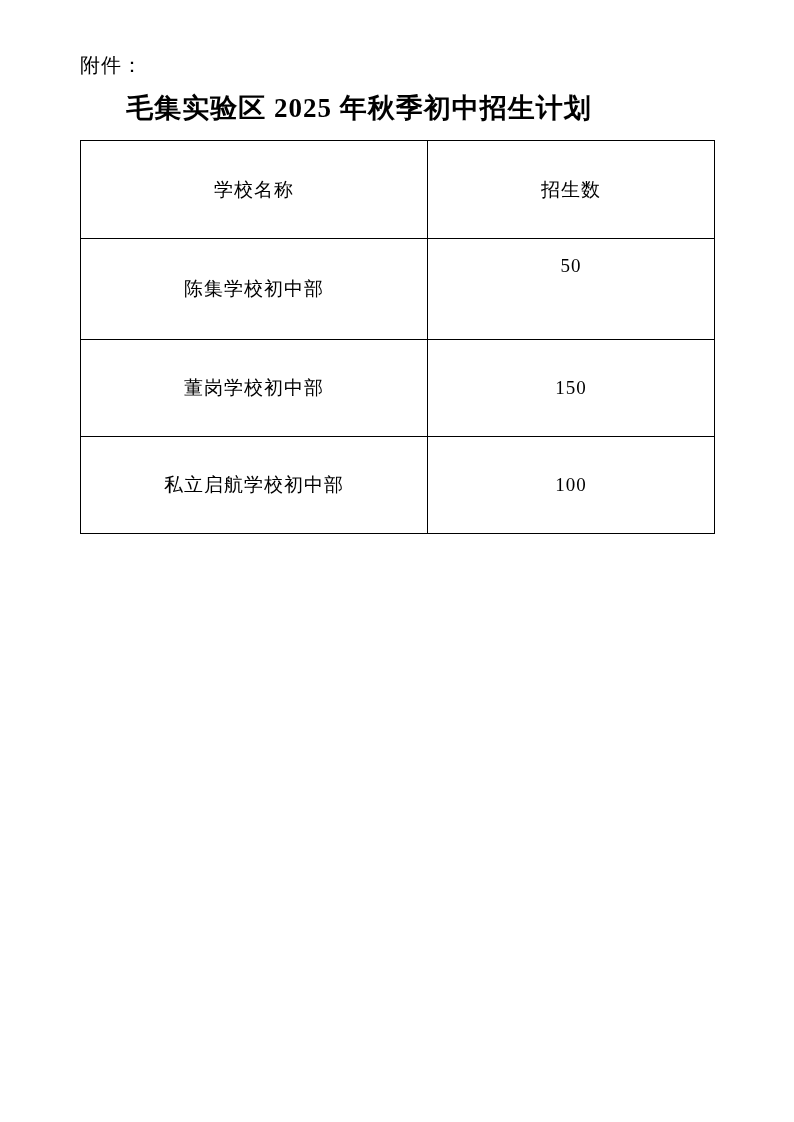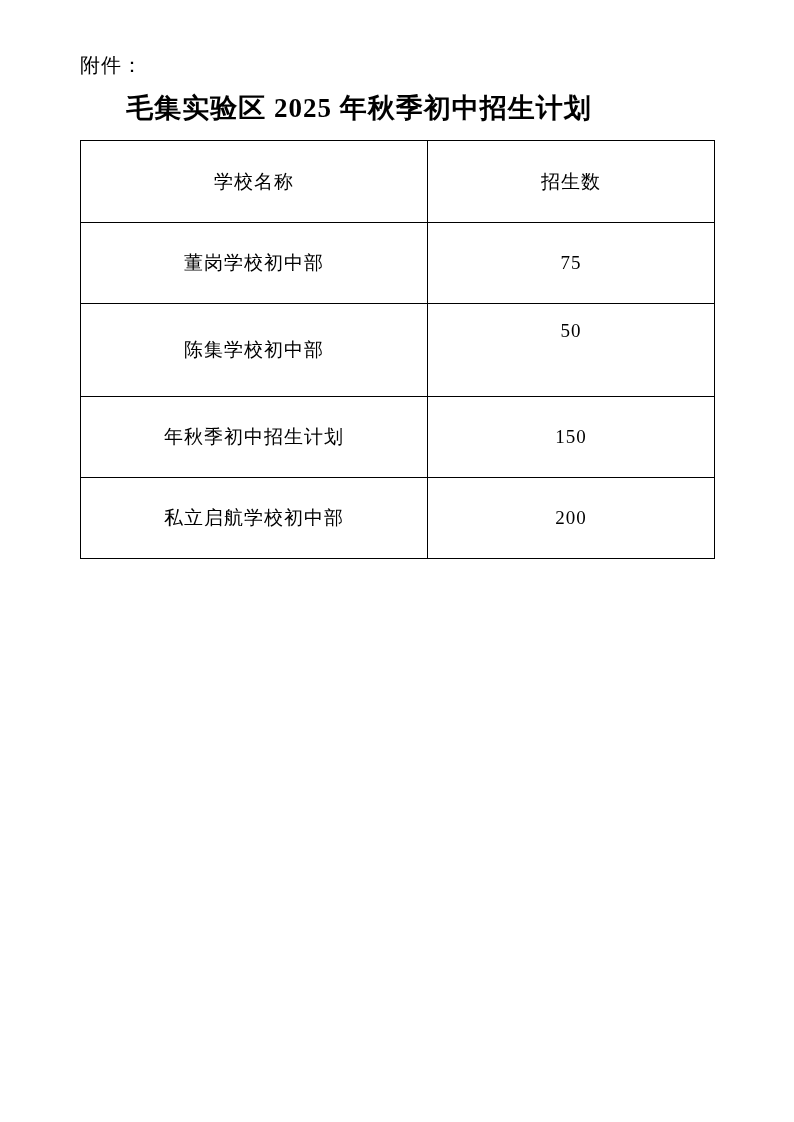--- a/index.html
+++ b/index.html
@@ -55,21 +55,21 @@
     table-layout: fixed;
   }
   table.plan td, table.plan th {
     border: 1px solid #000000;
     text-align: center;
     vertical-align: middle;
     font-size: 19px;
     font-weight: normal;
     font-family: "Liberation Serif", "DejaVu Serif", serif;
     letter-spacing: 1px;
-    padding: 4px;
+    padding: 12px;
   }
   table.plan th {
     height: 73px;
   }
   table.plan td {
     height: 72px;
   }
   table.plan col.c1 { width: 347px; }
   table.plan col.c2 { width: 287px; }
   .num {
@@ -95,33 +95,29 @@
         <col class="c1">
         <col class="c2">
       </colgroup>
       <thead>
         <tr>
           <th>学校名称</th>
           <th>招生数</th>
         </tr>
       </thead>
       <tbody>
-        <tr class="row-1">
-          <td class="school">董岗学校初中部</td>
-          <td class="val num">75</td>
-        </tr>
         <tr class="row-4">
           <td class="school">陈集学校初中部</td>
           <td class="val num">50</td>
         </tr>
         <tr class="row-5">
-          <td class="school">年秋季初中招生计划</td>
+          <td class="school">董岗学校初中部</td>
           <td class="val num">150</td>
         </tr>
         <tr class="row-6">
           <td class="school">私立启航学校初中部</td>
-          <td class="val num">200</td>
+          <td class="val num">100</td>
         </tr>
       </tbody>
     </table>
   </div>
 
 </div>
 
 </body></html>

